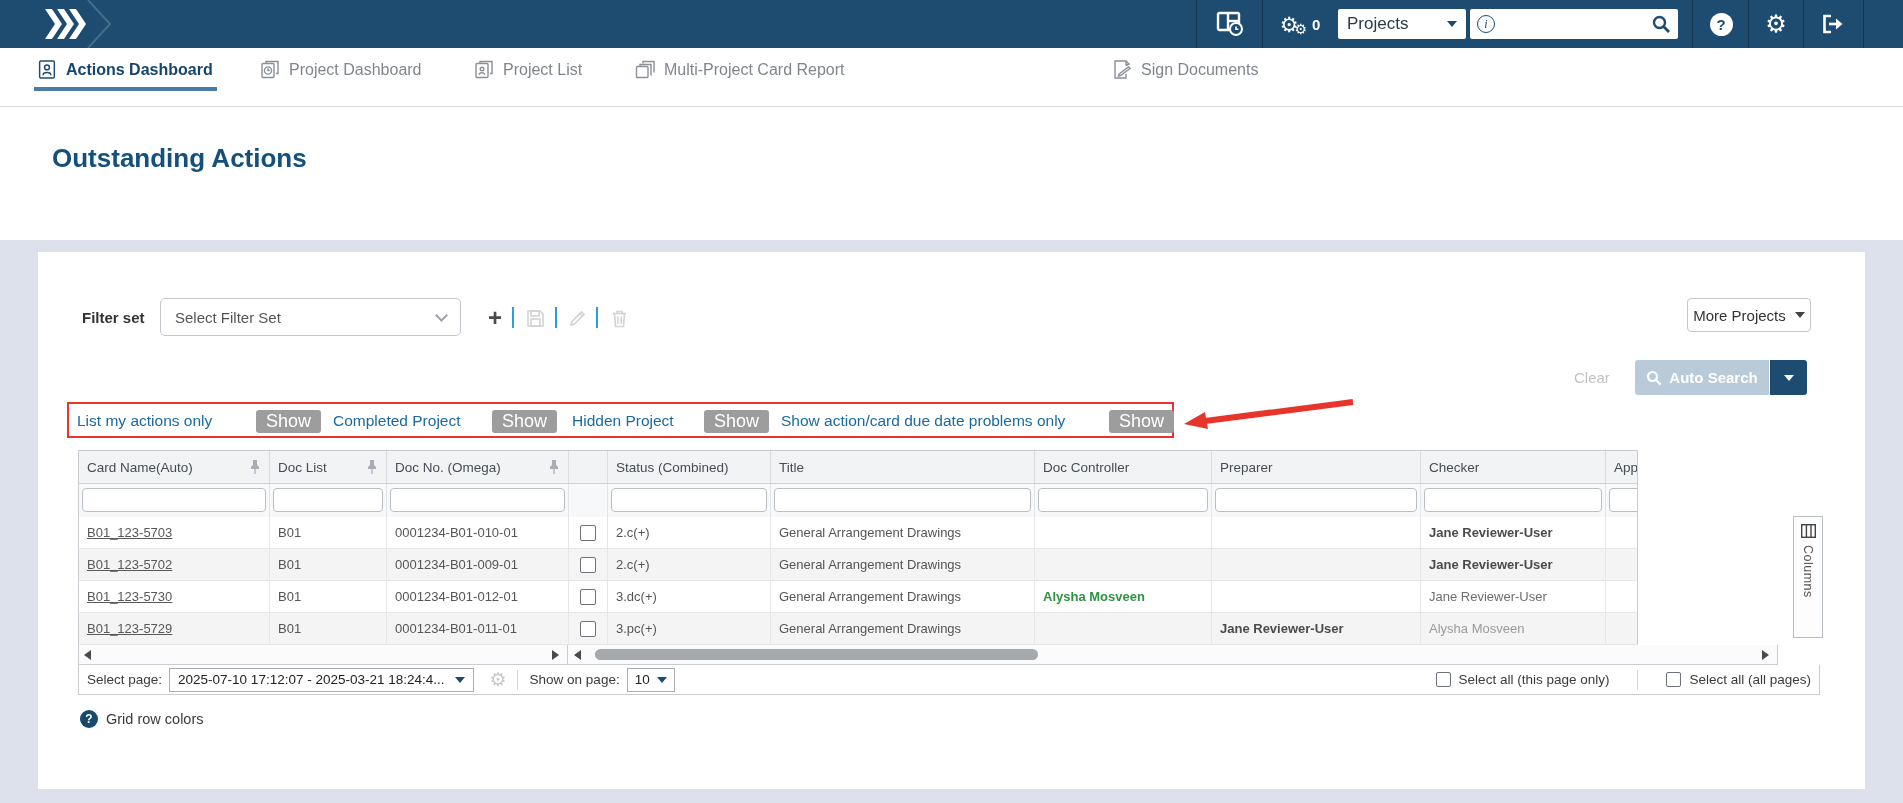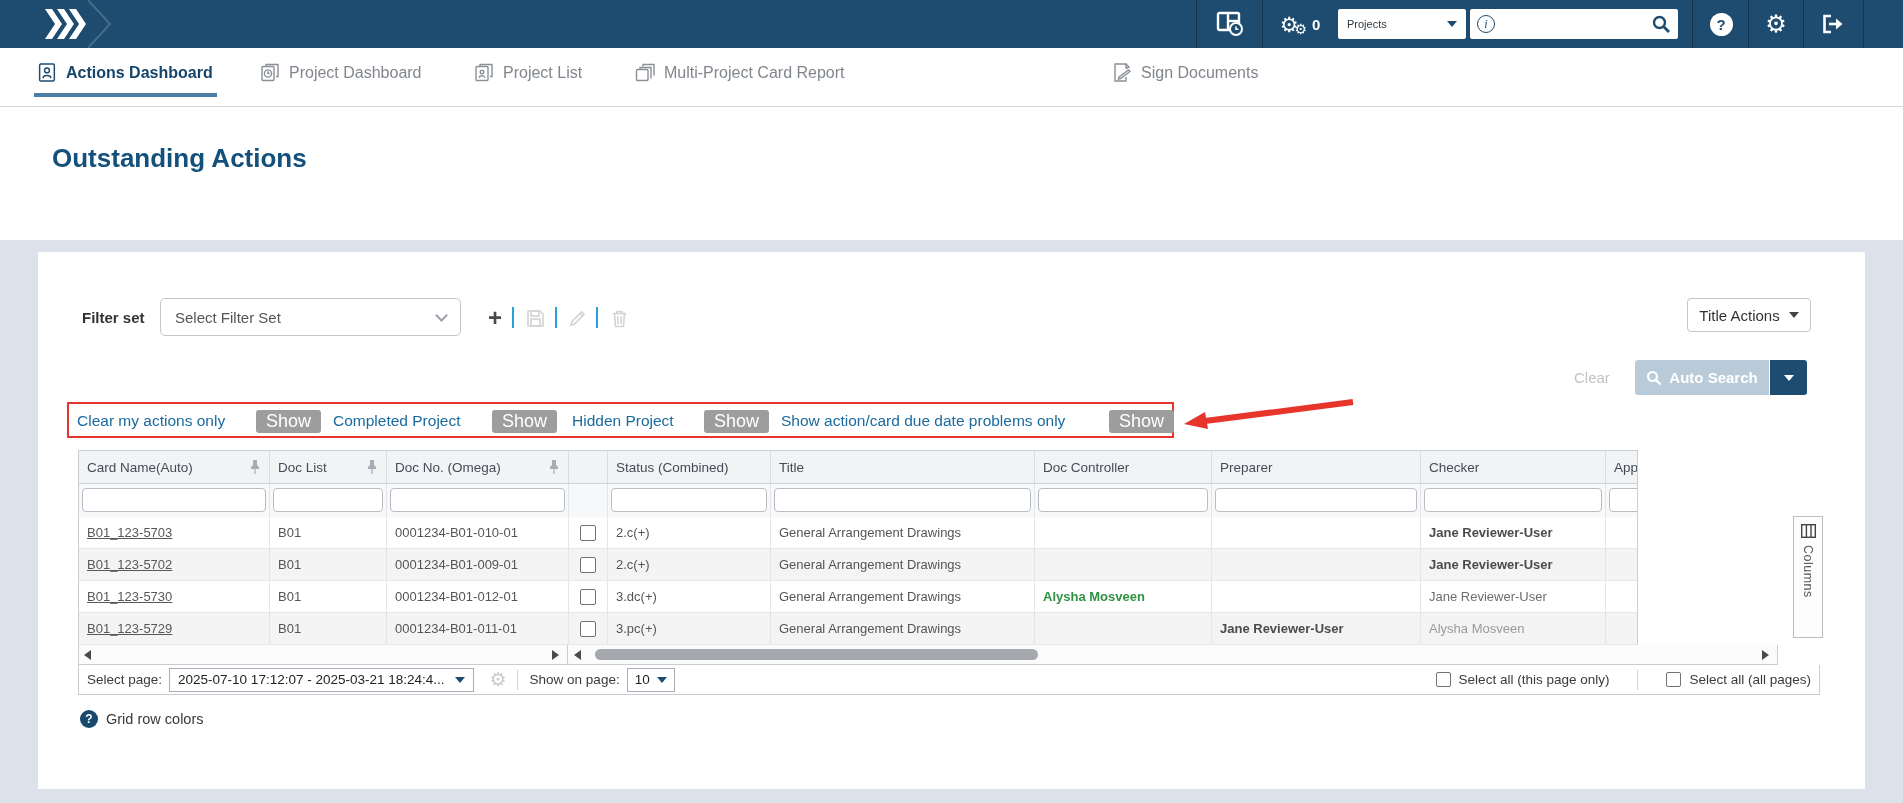--- a/index.html
+++ b/index.html
@@ -8,30 +8,30 @@
 
   
   .topbar { position: absolute; left: 0; top: 0; width: 1903px; height: 48px; background: #1d4c70; }
   .logo { position: absolute; left: 44px; top: 9px; cursor: pointer; }
   .logo-ghost { position: absolute; left: 86px; top: 0; height: 48px; }
   .tb-sep { position: absolute; top: 0; width: 1px; height: 48px; background: rgba(0,0,0,.28); }
   .tb-icon { position: absolute; top: 0; height: 48px; display: flex; align-items: center; justify-content: center; color: #fff; cursor: pointer; }
   .gear-glyph { font-size: 21px; color: #fff; line-height: 1; }
   .gears-count { color: #fff; font-weight: bold; font-size: 15px; margin-left: 5px; }
   .tb-select { position: absolute; left: 1338px; top: 9px; width: 128px; height: 30px; background: #fff; border-radius: 2px; display: flex; align-items: center; padding: 0 9px; cursor: pointer; }
-  .tb-select .lbl { font-size: 11px; color: #2d3a45; flex: 1; }
+  .tb-select .lbl { font-size: 17px; color: #2d3a45; flex: 1; }
   .caret-down { width: 0; height: 0; border-left: 5px solid transparent; border-right: 5px solid transparent; border-top: 6px solid #1d4c70; }
   .tb-search { position: absolute; left: 1470px; top: 9px; width: 208px; height: 30px; background: #fff; border-radius: 2px; display: flex; align-items: center; padding: 0 7px; }
   .info-circle { width: 18px; height: 18px; border: 1.5px solid #1d4c70; border-radius: 50%; color: #1d4c70; font-size: 12px; font-style: italic; font-family: "Liberation Serif", serif; display: flex; align-items: center; justify-content: center; flex: none; }
   .tb-search input { border: none; outline: none; flex: 1; min-width: 0; font-size: 14px; padding: 0 6px; background: transparent; }
   .help-circle { width: 23px; height: 23px; background: #fff; border-radius: 50%; color: #1d4c70; font-weight: bold; font-size: 15px; display: flex; align-items: center; justify-content: center; }
 
   
   .tabbar { position: absolute; left: 0; top: 48px; width: 1903px; height: 59px; background: #fff; border-bottom: 1px solid #d4d7dc; }
-  .tab { position: absolute; top: 0; height: 49px; display: flex; align-items: center; gap: 9px; color: #81868d; font-size: 16px; cursor: pointer; padding: 0 4px; }
+  .tab { position: absolute; top: 0; height: 43px; display: flex; align-items: center; gap: 9px; color: #81868d; font-size: 16px; cursor: pointer; padding: 0 4px; }
   .tab .ticon { display: flex; align-items: center; color: #8a9097; }
   .tab.active { color: #16456b; font-weight: bold; }
   .tab.active .ticon { color: #1d4c70; }
   .tab.active::after { content: ""; position: absolute; left: 0; right: 0; bottom: 0; height: 4px; background: #4a7da6; }
 
   
   .titlebar { position: absolute; left: 0; top: 107px; width: 1903px; height: 133px; background: #fff; }
   .page-title { position: absolute; left: 52px; top: 36px; font-size: 26px; font-weight: bold; color: #14507c; }
   .pagebg { position: absolute; left: 0; top: 240px; width: 1903px; height: 563px; background: #dce1ec; }
   .card { position: absolute; left: 38px; top: 252px; width: 1827px; height: 537px; background: #fff; }
@@ -270,38 +270,38 @@
       <svg width="17" height="19" viewBox="0 0 17 19" fill="none" stroke="#d3d3d3" stroke-width="1.6">
         <path d="M2 4.5 h13"></path>
           <path d="M6 4.5 V2.5 h5 v2"></path>
           <path d="M3.5 4.5 l1 13 h8 l1-13"></path>
           <line x1="6.8" y1="7.5" x2="6.8" y2="15"></line>
           <line x1="10.2" y1="7.5" x2="10.2" y2="15"></line>
       </svg>
     </div>
 
     <div class="more-actions">
-      <span>Title Actions</span>
+      <span>More Projects</span>
       <span class="caret-down"></span>
     </div>
 
     <div class="clear-link">Clear</div>
     <div class="auto-search">
       <svg width="16" height="16" viewBox="0 0 16 16">
         <circle cx="6.5" cy="6.5" r="4.5" fill="none" stroke="#fff" stroke-width="2.2"></circle>
         <line x1="10" y1="10" x2="14.5" y2="14.5" stroke="#fff" stroke-width="2.4"></line>
       </svg>
       <span>Auto Search</span>
     </div>
     <div class="auto-search-caret">
       <span class="caret-down"></span>
     </div>
 
     <div class="redbox">
-      <span class="qf-label" style="left:8px">Clear my actions only</span>
+      <span class="qf-label" style="left:8px">List my actions only</span>
       <span class="qf-show" style="left:187px">Show</span>
       <span class="qf-label" style="left:264px">Completed Project</span>
       <span class="qf-show" style="left:423px">Show</span>
       <span class="qf-label" style="left:503px">Hidden Project</span>
       <span class="qf-show" style="left:635px">Show</span>
       <span class="qf-label" style="left:712px">Show action/card due date problems only</span>
       <span class="qf-show" style="left:1040px">Show</span>
     </div>
     <svg class="red-arrow" width="180" height="42" viewBox="0 0 180 42">
       <line x1="24" y1="26" x2="172" y2="7" stroke="#e8352b" stroke-width="6"></line>

